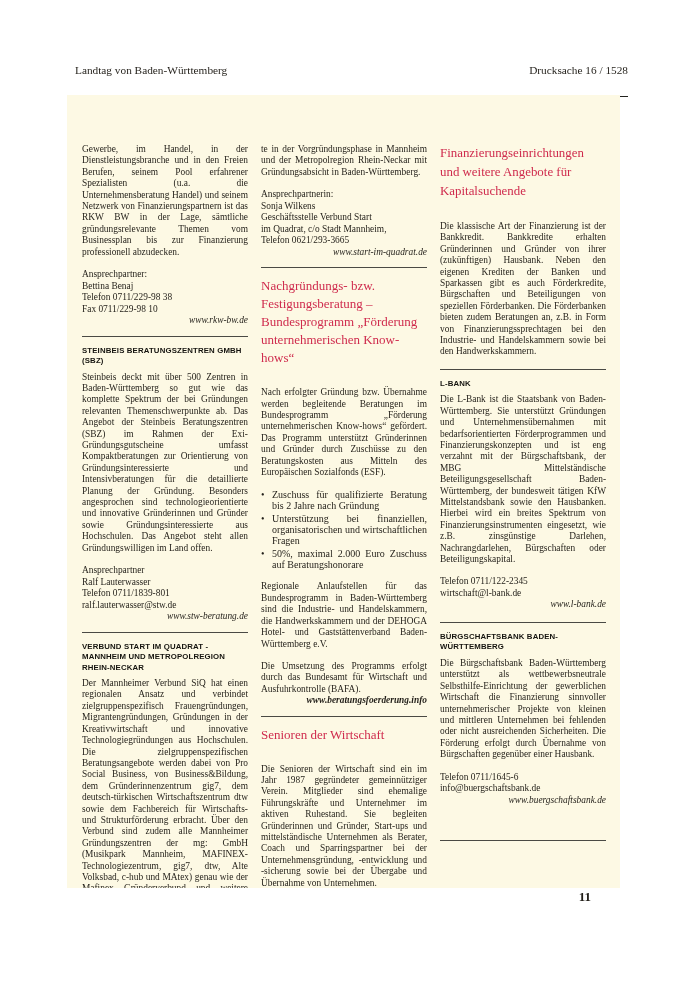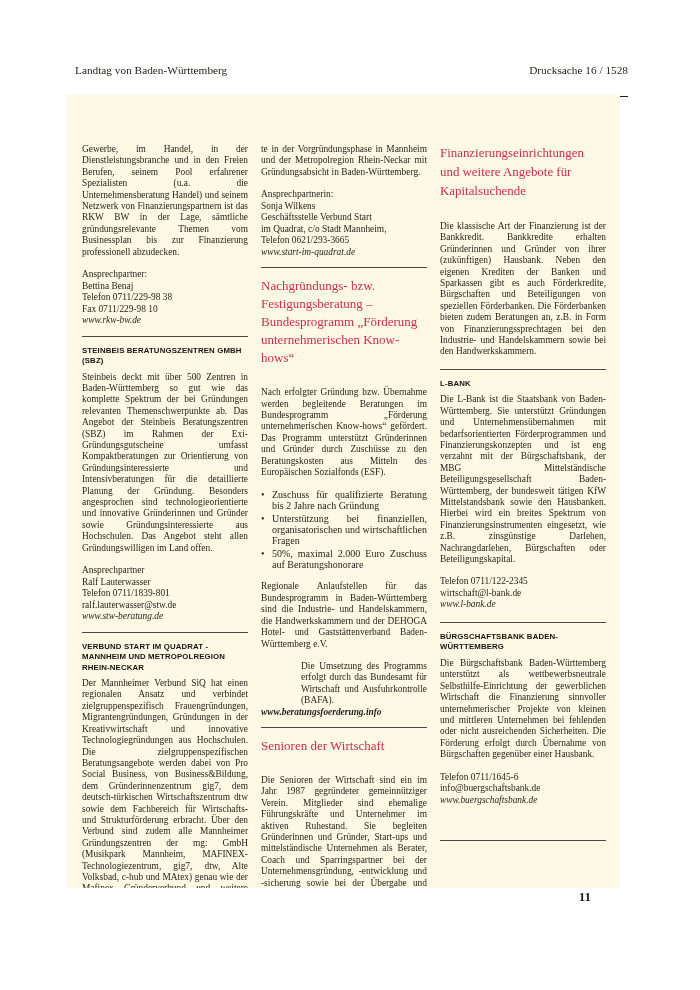--- a/index.html
+++ b/index.html
@@ -36,21 +36,21 @@
   .col{width:166px;flex:0 0 166px;}
   
   .para{
     font-size:9.4px;line-height:11.4px;
     text-align:justify;
     hyphens:auto;-webkit-hyphens:auto;
     margin-bottom:11px;
   }
   .contact{font-size:9.4px;line-height:11.5px;font-weight:normal;margin-bottom:2px;}
   .contact div{white-space:nowrap;}
-  .url{font-style:italic;}
+  .url{font-style:italic;text-align:right;}
   .rule{border:0;border-top:1px solid var(--rule);margin:9px 0 9px;}
   .sans-h{
     font-family:"Liberation Sans","DejaVu Sans",sans-serif;
     font-weight:bold;font-size:7.8px;line-height:10.5px;
     letter-spacing:0.15px;
     margin-bottom:5px;color:#15140f;
   }
   .red-h{
     color:var(--accent-red);
     font-weight:normal;
@@ -118,21 +118,21 @@
       </div>
       <hr class="rule">
       <h2 class="red-h">Nachgründungs- bzw. Festigungsberatung – Bundesprogramm „Förderung unternehmerischen Know-hows“</h2>
       <p class="para">Nach erfolgter Gründung bzw. Übernahme werden begleitende Beratungen im Bundesprogramm „Förderung unternehmerischen Know-hows“ gefördert. Das Programm unterstützt Gründerinnen und Gründer durch Zuschüsse zu den Beratungskosten aus Mitteln des Europäischen Sozialfonds (ESF).</p>
       <ul class="bullets">
         <li>Zuschuss für qualifizierte Beratung bis 2 Jahre nach Gründung</li>
         <li>Unterstützung bei finanziellen, organisatorischen und wirtschaftlichen Fragen</li>
         <li>50%, maximal 2.000 Euro Zuschuss auf Beratungshonorare</li>
       </ul>
       <p class="para">Regionale Anlaufstellen für das Bundesprogramm in Baden-Württemberg sind die Industrie- und Handelskammern, die Handwerkskammern und der DEHOGA Hotel- und Gaststättenverband Baden-Württemberg e.V.</p>
-      <p class="para" style="margin-bottom:0;margin-left:40px;">Die Umsetzung des Programms erfolgt durch das Bundesamt für Wirtschaft und Ausfuhrkontrolle (BAFA).</p>
+      <p class="para" style="margin-bottom:0;">Die Umsetzung des Programms erfolgt durch das Bundesamt für Wirtschaft und Ausfuhrkontrolle (BAFA).</p>
       <div class="contact" style="font-weight:bold;">
         <div class="url">www.beratungsfoerderung.info</div>
       </div>
       <hr class="rule">
       <h2 class="red-h">Senioren der Wirtschaft</h2>
       <p class="para" style="margin-bottom:0;">Die Senioren der Wirtschaft sind ein im Jahr 1987 gegründeter gemeinnütziger Verein. Mitglieder sind ehemalige Führungskräfte und Unternehmer im aktiven Ruhestand. Sie begleiten Gründerinnen und Gründer, Start-ups und mittelständische Unternehmen als Berater, Coach und Sparringspartner bei der Unternehmensgründung, -entwicklung und -sicherung sowie bei der Übergabe und Übernahme von Unternehmen.</p>
       <div class="contact">
         <div class="url">www.senioren-der-wirtschaft.de</div>
       </div>
 

